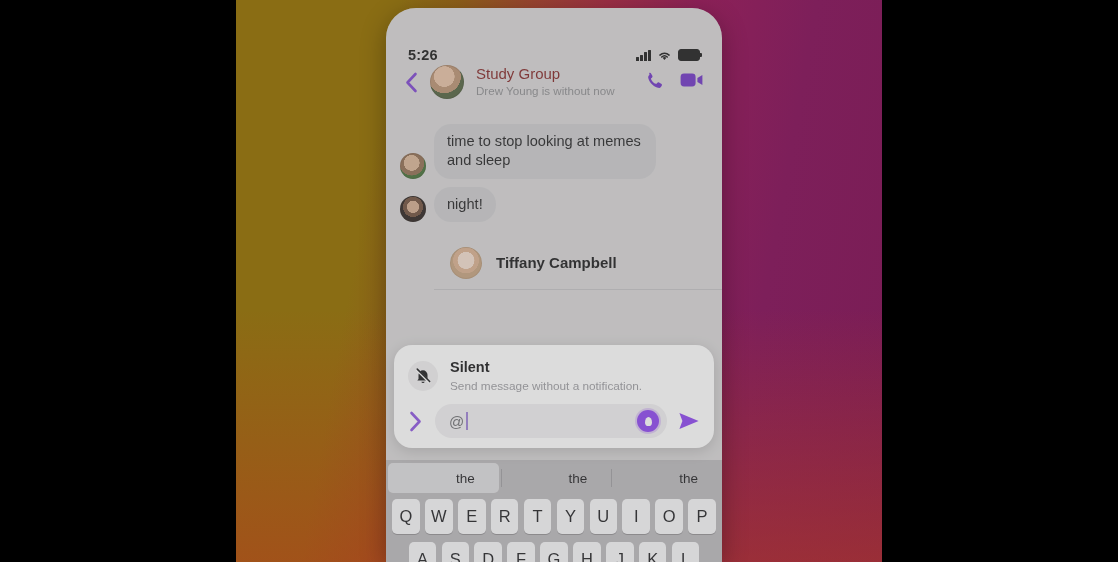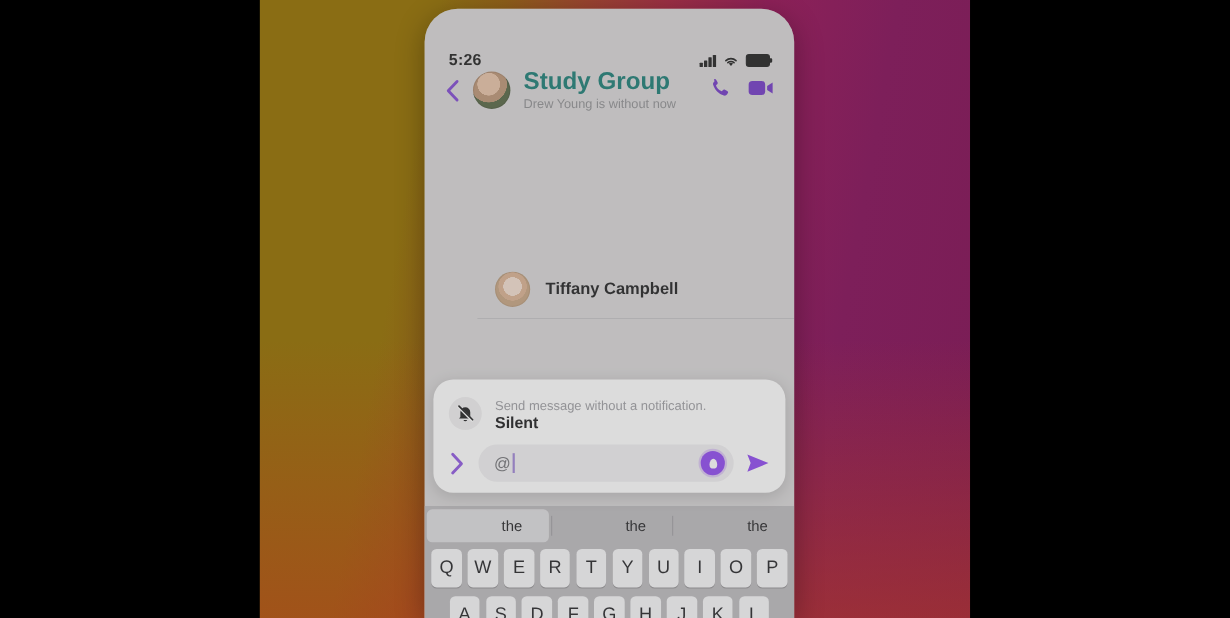--- a/index.html
+++ b/index.html
@@ -54,21 +54,21 @@
     position:absolute;top:46px;left:0;right:0;height:56px;
     display:flex;align-items:center;padding:0 14px;box-sizing:border-box;gap:8px;
   }
   #backBtn{width:22px;display:flex;justify-content:center;flex:0 0 auto;}
   .hdrAvatar{
     width:34px;height:34px;border-radius:50%;flex:0 0 auto;
     background:radial-gradient(circle at 42% 34%,#e6c0a3 0 34%,#b98f6e 35% 55%,#4d5d3a 56% 100%);
     box-shadow:inset 0 0 0 1px rgba(0,0,0,.10);
   }
   #hdrText{flex:1 1 auto;min-width:0;padding-left:4px;}
-  #hdrTitle{font-size:22px;font-weight:bold;color:#0f766e;line-height:1.12;}
+  #hdrTitle{font-size:15px;font-weight:normal;color:#7f1d1d;line-height:1.12;}
   #hdrSub{font-size:11.6px;color:#8b8b8e;line-height:1.3;margin-top:1px;}
   #hdrActions{display:flex;align-items:center;gap:16px;flex:0 0 auto;padding-right:4px;}
 
   
   #messages{position:absolute;top:104px;left:0;right:0;padding:8px 0 0 0;}
   .msgRow{display:flex;align-items:flex-end;gap:8px;padding:4px 14px;}
   .msgAvatar{width:26px;height:26px;border-radius:50%;flex:0 0 auto;box-shadow:inset 0 0 0 1px rgba(0,0,0,.08);}
   .av-green{background:radial-gradient(circle at 45% 38%,#d9b394 0 36%,#8e6a4d 37% 58%,#3f6b31 59% 100%);}
   .av-dark{background:radial-gradient(circle at 50% 42%,#d2a98c 0 30%,#6b4a36 31% 50%,#241b18 51% 100%);}
   .bubble{
@@ -189,41 +189,51 @@
         </span>
         <span>
           <svg width="24" height="16" viewBox="0 0 24 16">
             <rect x="0.6" y="1.6" width="15" height="12.8" rx="3.4" fill="#6b2fc4"></rect>
             <path d="M17.4 6.1 22.4 3v10l-5-3.1z" fill="#6b2fc4"></path>
           </svg>
         </span>
       </div>
     </div>
 
+    <div id="messages">
+      <div class="msgRow">
+        <div class="msgAvatar av-green"></div>
+        <div class="bubble">time to stop looking at memes and sleep</div>
+      </div>
+      <div class="msgRow">
+        <div class="msgAvatar av-dark"></div>
+        <div class="bubble">night!</div>
+      </div>
+    </div>
 
     <div id="mentionList">
       <div class="mentionRow">
         <div class="mAvatar av-tiffany"></div>
         <div class="mName">Tiffany Campbell</div>
       </div>
     </div>
 
     <div id="composerCard">
       <div id="silentRow">
         <div id="silentIconWrap">
           <svg width="18" height="18" viewBox="0 0 20 20">
             <path d="M5 13.4V8.7a5 5 0 0 1 10 0v4.7l1.3 1.6H3.7z" fill="#141416"></path>
             <path d="M8.1 16.4a2 2 0 0 0 3.8 0z" fill="#141416"></path>
             <path d="M3.2 3.2 17 17" stroke="#ffffff" stroke-width="2.6" stroke-linecap="round"></path>
             <path d="M3.6 2.4 17.4 16.2" stroke="#141416" stroke-width="1.7" stroke-linecap="round"></path>
           </svg>
         </div>
         <div>
+          <div id="silentTitle">Silent</div>
           <div id="silentDesc">Send message without a notification.</div>
-          <div id="silentTitle">Silent</div>
         </div>
       </div>
 
       <div id="inputRow">
         <div id="expandBtn">
           <svg width="13" height="21" viewBox="0 0 13 21">
             <path d="M2.5 2 10.5 10.5l-8 8.5" stroke="#8a4fe0" stroke-width="2.6" fill="none" stroke-linecap="round" stroke-linejoin="round"></path>
           </svg>
         </div>
         <div id="inputField">

